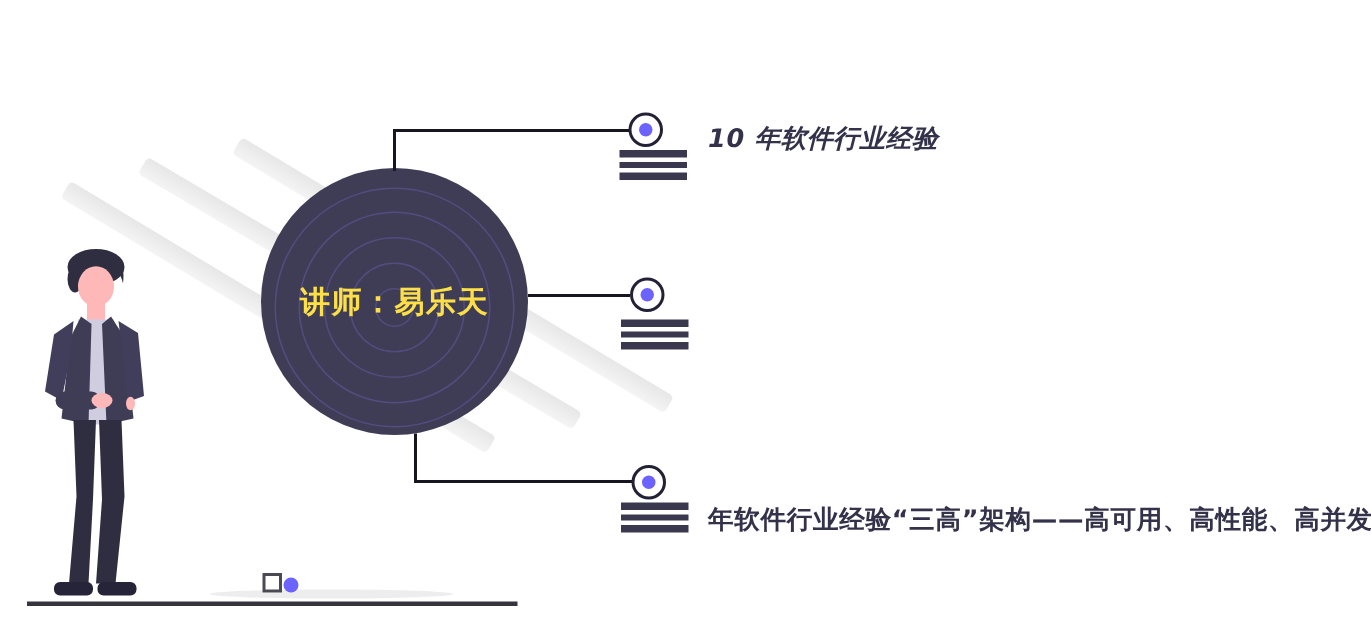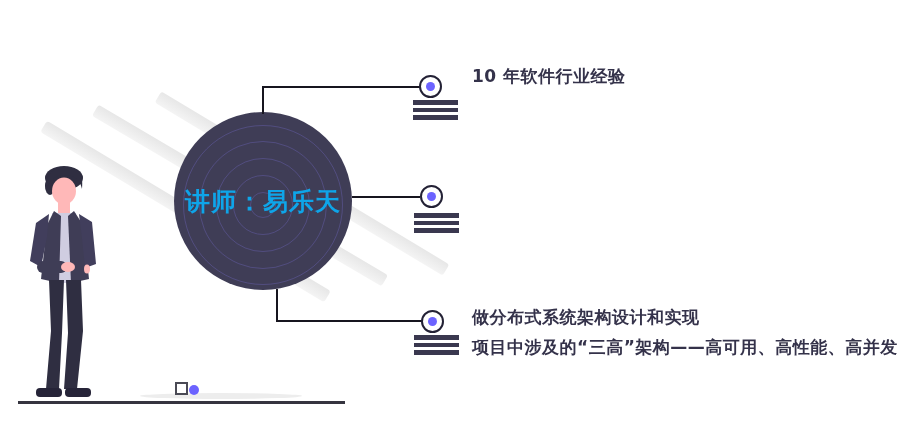--- a/index.html
+++ b/index.html
@@ -29,21 +29,21 @@
   .ring {
     position:absolute; left:50%; top:52%; transform:translate(-50%,-50%);
     border:1px solid rgba(130,120,235,0.28); border-radius:50%;
   }
   .r1 { width:26px;  height:26px; }
   .r2 { width:60px;  height:60px; }
   .r3 { width:94px;  height:94px; }
   .r4 { width:128px; height:128px; }
   .r5 { width:160px; height:160px; }
   .circle-title {
-    position:relative; color:#0ea5e9; font-size:25px; font-weight:700;
+    position:relative; color:#fde047; font-size:20px; font-weight:700;
     letter-spacing:1px; white-space:nowrap; z-index:2;
   }
 
   
   .conn { position:absolute; background:#17151f; z-index:4; }
 
   
   .marker {
     position:absolute; width:23px; height:23px; border-radius:50%;
     border:2px solid #232135; background:#ffffff; z-index:5;
@@ -106,41 +106,40 @@
   </div>
 
   <div class="marker" style="left:419px;top:75px;">
       <span class="dot"></span>
     </div>
   <div class="hlines" style="left:413px;top:100px;">
       <span></span>
       <span></span>
       <span></span>
     </div>
-  <div class="btext" style="left:472px;top:66px;">10 年软件行业经验</div>
+  <div class="btext" style="left:472px;top:83px;font-style:italic;">10 年软件行业经验</div>
 
   <div class="marker" style="left:420px;top:185px;">
       <span class="dot"></span>
     </div>
   <div class="hlines" style="left:414px;top:213px;">
       <span></span>
       <span></span>
       <span></span>
     </div>
 
   <div class="marker" style="left:421px;top:310px;">
       <span class="dot"></span>
     </div>
   <div class="hlines" style="left:414px;top:335px;">
       <span></span>
       <span></span>
       <span></span>
     </div>
-  <div class="btext" style="left:472px;top:307px;">做分布式系统架构设计和实现</div>
-  <div class="btext" style="left:472px;top:337px;">项目中涉及的“三高”架构——高可用、高性能、高并发</div>
+  <div class="btext" style="left:472px;top:337px;">年软件行业经验“三高”架构——高可用、高性能、高并发</div>
 
   <div class="ground-shadow"></div>
   <div class="ground-line"></div>
   <div class="sq-icon"></div>
   <div class="dot-icon"></div>
 
   <svg class="person" width="90" height="240" viewBox="0 0 90 240">
 
     <ellipse cx="40" cy="15" rx="19" ry="12" fill="#2f2e41"></ellipse>
     <ellipse cx="26" cy="23" rx="5" ry="9" fill="#2f2e41"></ellipse>

